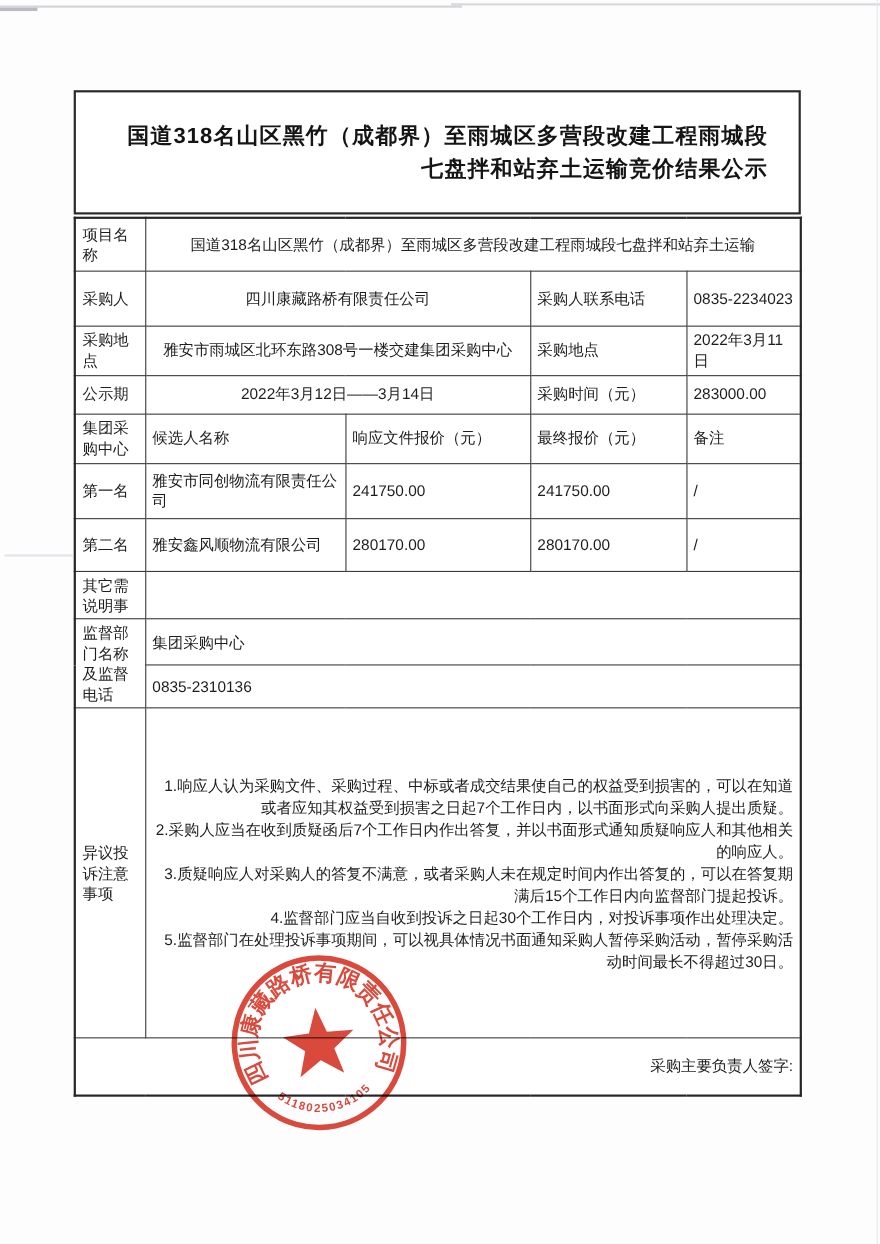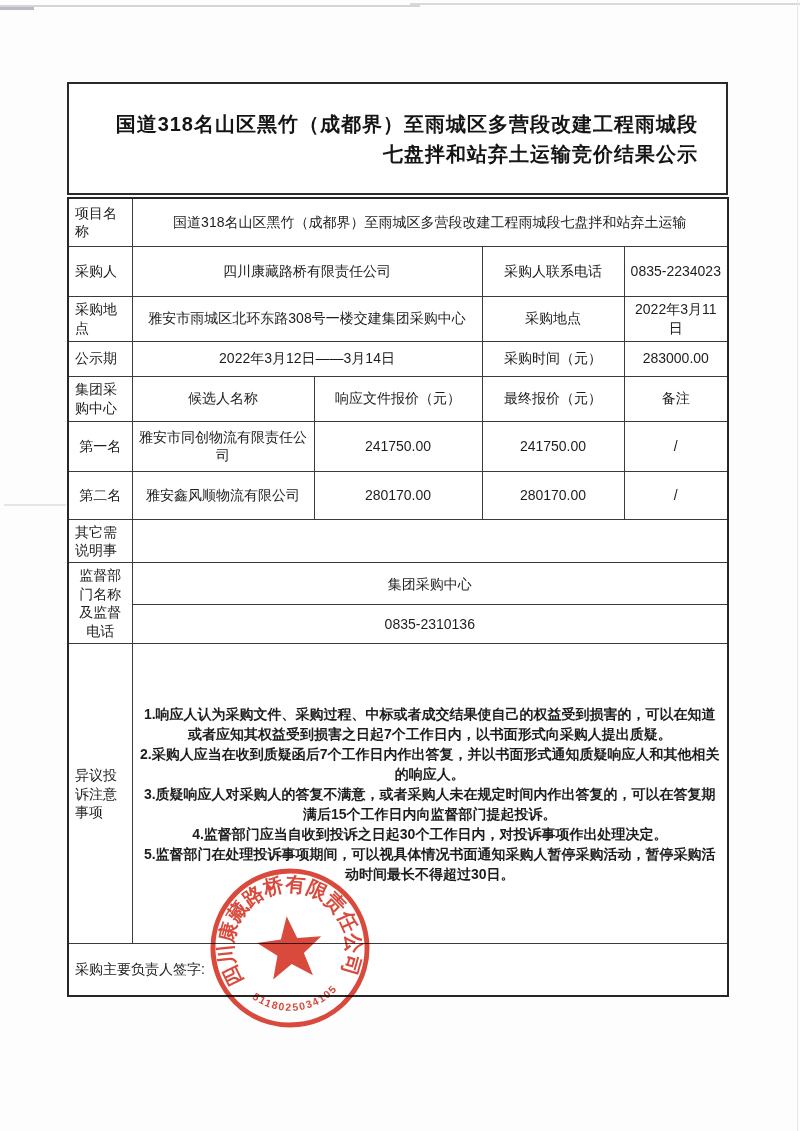--- a/index.html
+++ b/index.html
@@ -31,26 +31,26 @@
     border-collapse:collapse;table-layout:fixed;background:#fff;
     border:2px solid #262626;
   }
   table.main td{
     border:1.5px solid #3b3b3b;
     font-size:14px;line-height:1.32;
     padding:3px 6px;vertical-align:middle;
     overflow:hidden;color:#1d1d1d;
   }
   td.lab{text-align:left;padding-left:7px;margin-top:34px;}
-  td.ctr{text-align:center;}
+  td.ctr{}
   td.val{text-align:center;padding-left:9px;}
   td.notes-cell{vertical-align:middle;}
   .para-wrap{display:flex;flex-direction:column;justify-content:center;height:100%;}
-  .para{font-size:14px;line-height:20px;text-align:center;font-weight:bold;}
-  td.sig{padding-left:8px;font-size:14px;}
+  .para{font-size:14px;line-height:20px;text-align:right;}
+  td.sig{padding-left:8px;font-size:14px;text-align:right;}
   
   .stamp{
     position:absolute;left:180px;top:838px;width:220px;height:220px;
     transform:rotate(-6deg);
     mix-blend-mode:multiply;opacity:.92;pointer-events:none;
   }
 </style>
 </head>
 <body>
 

